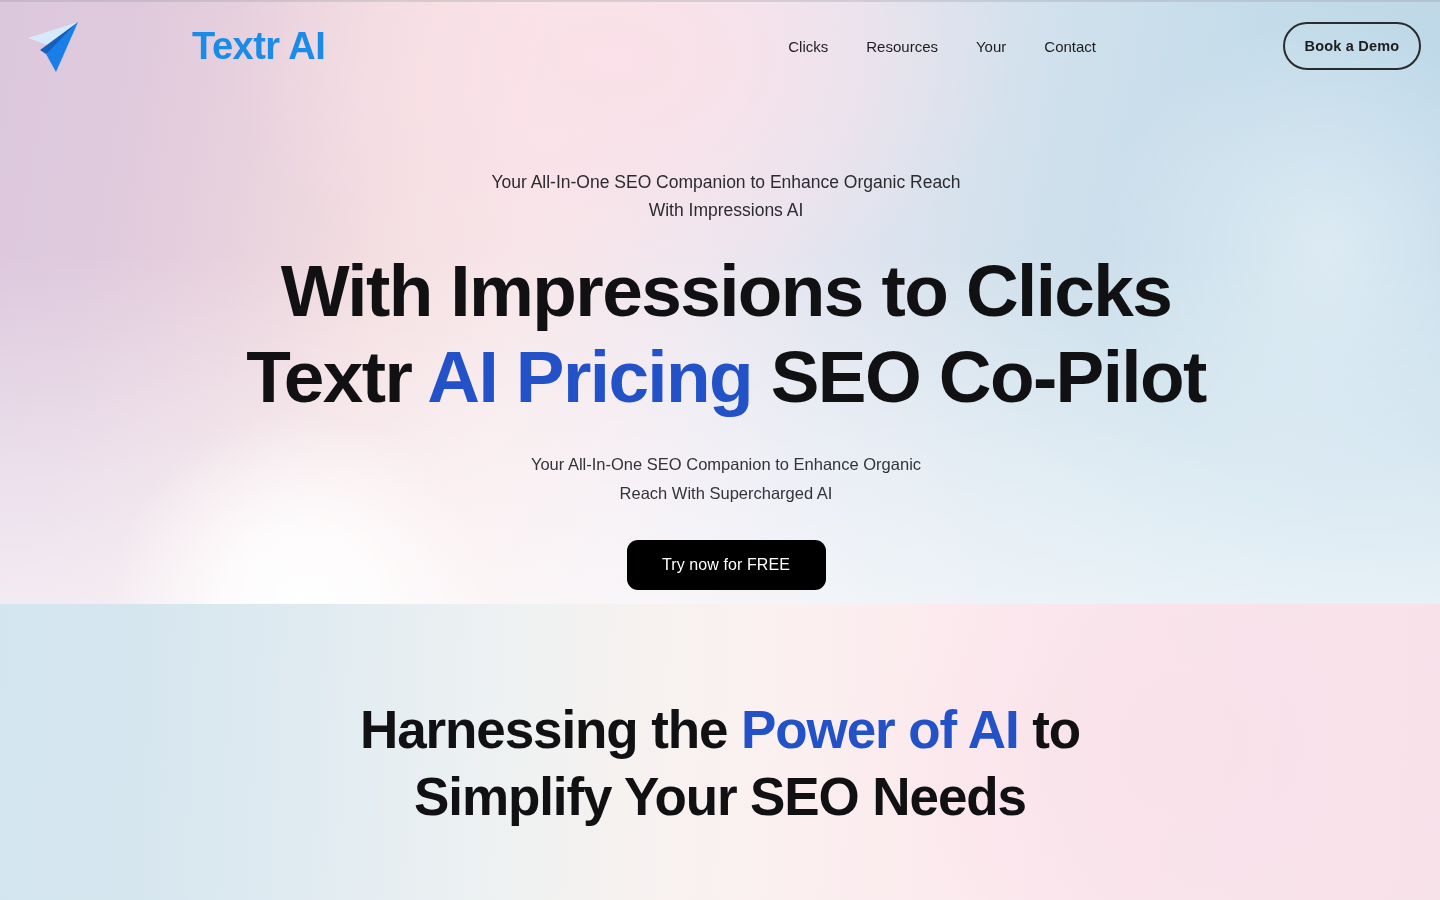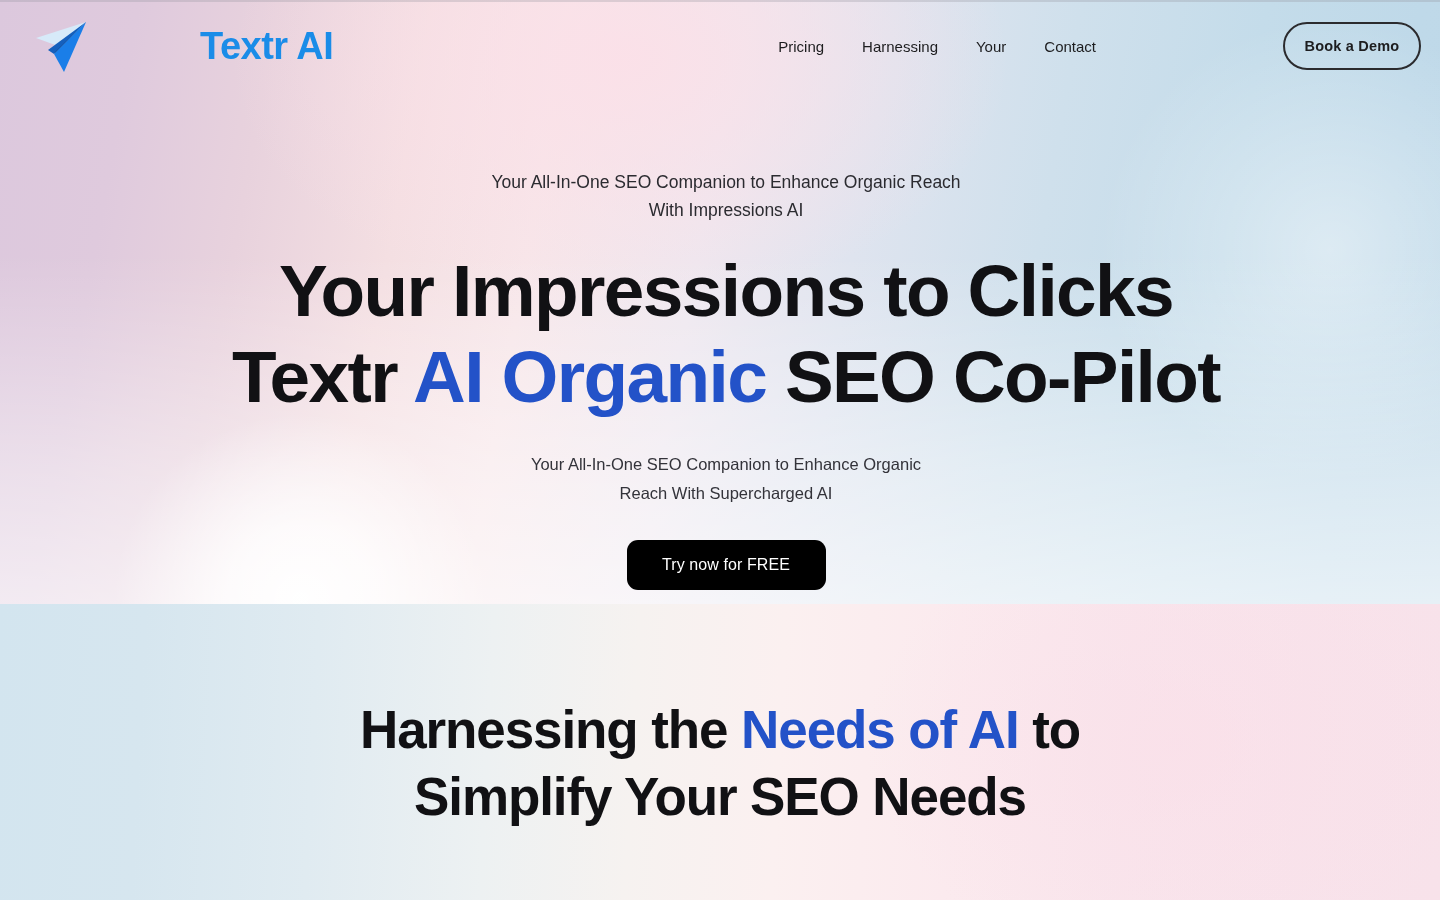--- a/index.html
+++ b/index.html
@@ -44,21 +44,21 @@
     
     content:"";
     position:absolute; inset:0;
     background:linear-gradient(180deg, rgba(255,255,255,0) 42%, rgba(255,255,255,0.42) 78%, rgba(255,255,255,0.62) 100%);
     pointer-events:none;
   }
   .hero > * { position:relative; z-index:2; }
 
   
   .nav {
-    position:absolute; top:0; left:16px; right:0; height:92px;
+    position:absolute; top:0; left:8px; right:0; height:92px;
     display:flex; align-items:center;
     z-index:5;
   }
   .brand { display:flex; align-items:center; }
   .logo-mark { width:72px; height:72px; margin-left:12px; display:block; }
   .brand-name {
     margin-left:100px;
     font-size:38px; font-weight:bold; letter-spacing:-0.5px;
     color:#1a8ce8;
     line-height:1;
@@ -161,56 +161,56 @@
           <polygon points="8,28 58,12 30,36" fill="#d7eaf9"></polygon>
           <polygon points="30,36 58,12 26,44" fill="#7fb8e8"></polygon>
           <polygon points="58,12 26,44 20,40" fill="#1560bd"></polygon>
           <polygon points="58,12 36,62 26,44" fill="#1a7ee8"></polygon>
           <polygon points="58,12 26,44 28,41" fill="#0d4f9e"></polygon>
         </svg>
         <div class="brand-name">Textr AI</div>
       </div>
 
       <div class="nav-links">
-        <a class="nav-link" href="#">Pricing</a>
-        <a class="nav-link" href="#">Harnessing</a>
+        <a class="nav-link" href="#">Clicks</a>
+        <a class="nav-link" href="#">Resources</a>
         <a class="nav-link" href="#">Your</a>
         <a class="nav-link" href="#">Contact</a>
         <button class="demo-btn">Book a Demo</button>
       </div>
 
     </nav>
 
     <div class="hero-inner">
 
       <p class="eyebrow">
         <span>Your All-In-One SEO Companion to Enhance Organic Reach</span><br>
         <span>With Impressions AI</span>
       </p>
 
       <h1 class="headline">
-        <span>Your Impressions to Clicks</span><br>
-        <span>Textr </span><span class="accent">AI Organic</span><span> SEO Co-Pilot</span>
+        <span>With Impressions to Clicks</span><br>
+        <span>Textr </span><span class="accent">AI Pricing</span><span> SEO Co-Pilot</span>
       </h1>
 
       <p class="subcopy">
         <span>Your All-In-One SEO Companion to Enhance Organic</span><br>
         <span>Reach With Supercharged AI</span>
       </p>
 
       <div class="cta-wrap">
         <button class="cta-btn">Try now for FREE</button>
       </div>
 
     </div>
   </section>
 
   <section class="features">
 
     <h2 class="sec-title">
-      <span>Harnessing the </span><span class="accent">Needs of AI</span><span> to</span><br>
+      <span>Harnessing the </span><span class="accent">Power of AI</span><span> to</span><br>
       <span>Simplify Your SEO Needs</span>
     </h2>
 
 
   </section>
 
 </div>
 
 </body></html>

